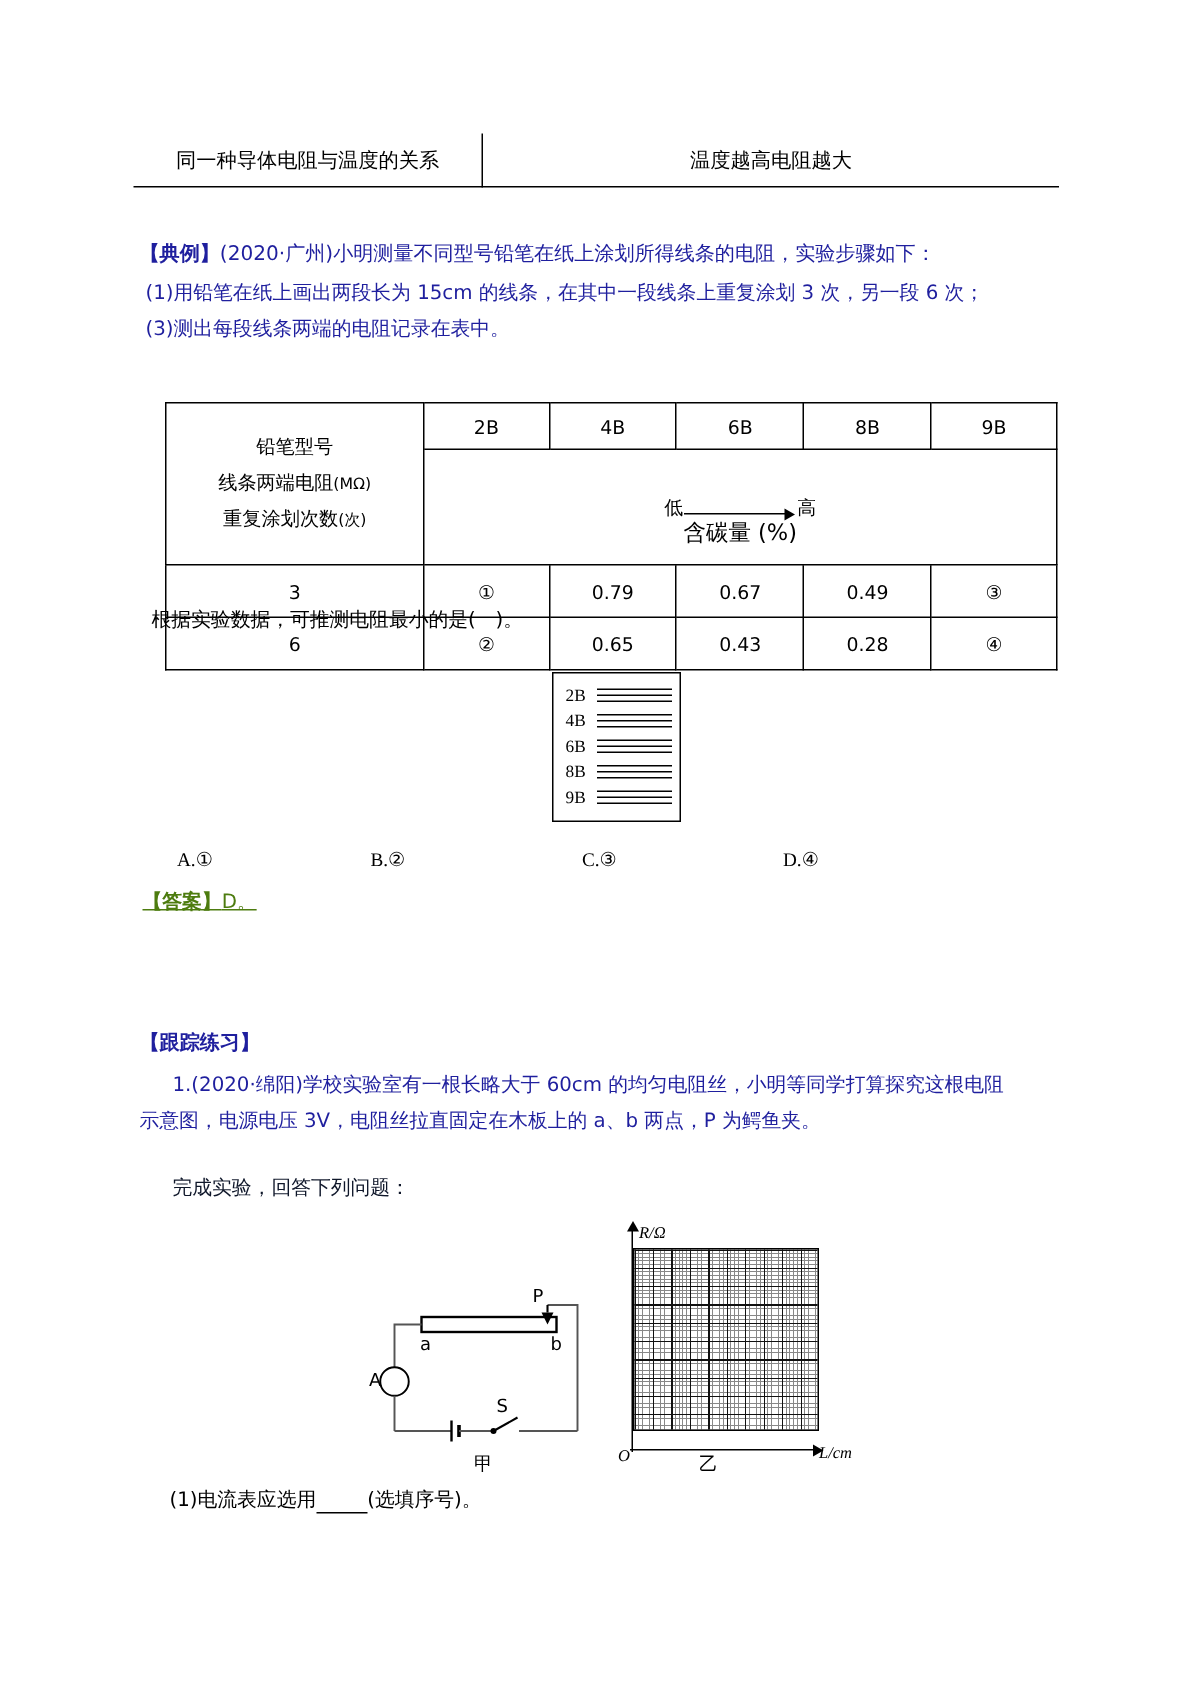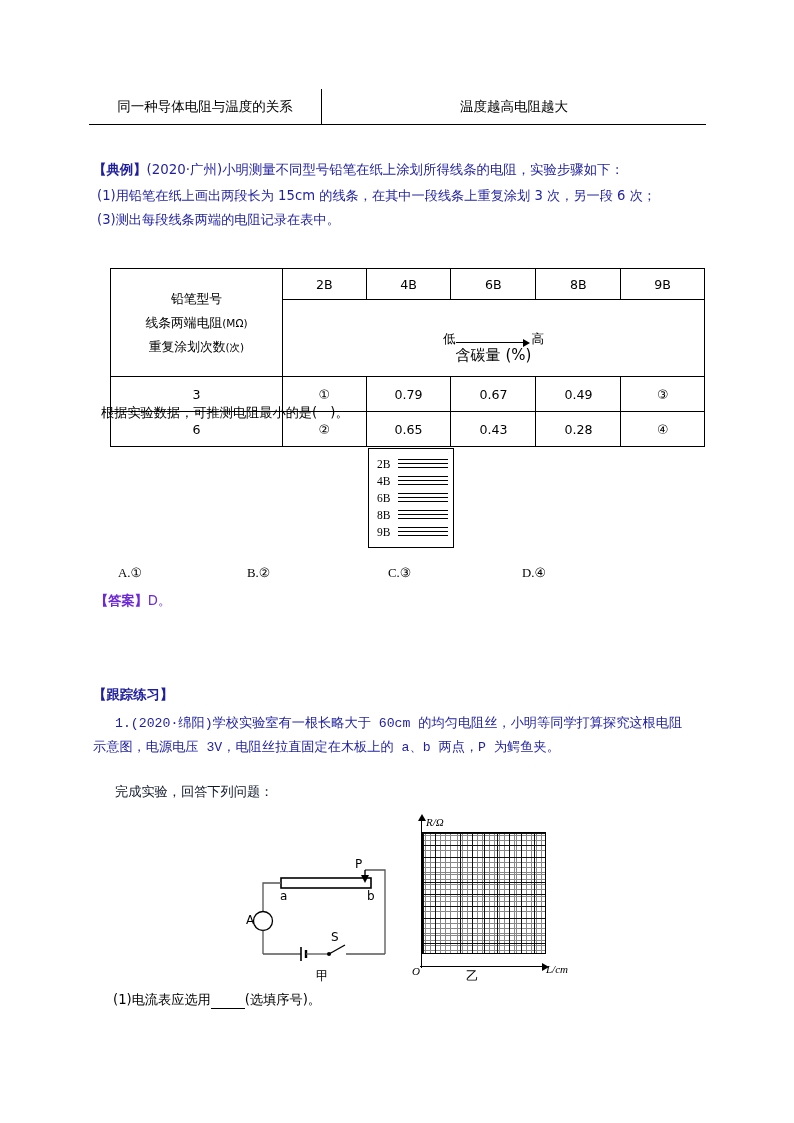--- a/index.html
+++ b/index.html
@@ -203,22 +203,23 @@
   .opt-b { left: 129px; }
   .opt-c { left: 270px; }
   .opt-d { left: 404px; }
 
   
   .answer {
     position: absolute;
     left: 95px;
     top: 592px;
     font-size: 13.2px;
-    color: #6d28d9;
-    white-space: nowrap;
+    color: #4d7c0f;
+    white-space: nowrap;
+    text-decoration: underline;
   }
   .answer .tag { font-weight: bold; }
   .analysis {
     position: absolute;
     left: 95px;
     top: 617px;
     width: 614px;
     font-size: 13.2px;
     line-height: 23.5px;
     color: #b31414;
@@ -238,21 +239,21 @@
   }
   .practice-body {
     position: absolute;
     left: 93px;
     top: 712px;
     width: 616px;
     font-size: 13.2px;
     line-height: 23.5px;
     color: #1f1f9e;
   }
-  .practice-body .ln { white-space: nowrap; font-family: Liberation Mono, monospace; }
+  .practice-body .ln { white-space: nowrap; }
   .practice-body .indent { padding-left: 22px; }
   .practice-prompt {
     position: absolute;
     left: 115px;
     top: 783px;
     font-size: 13.2px;
     color: #0f172a;
     white-space: nowrap;
   }
 

